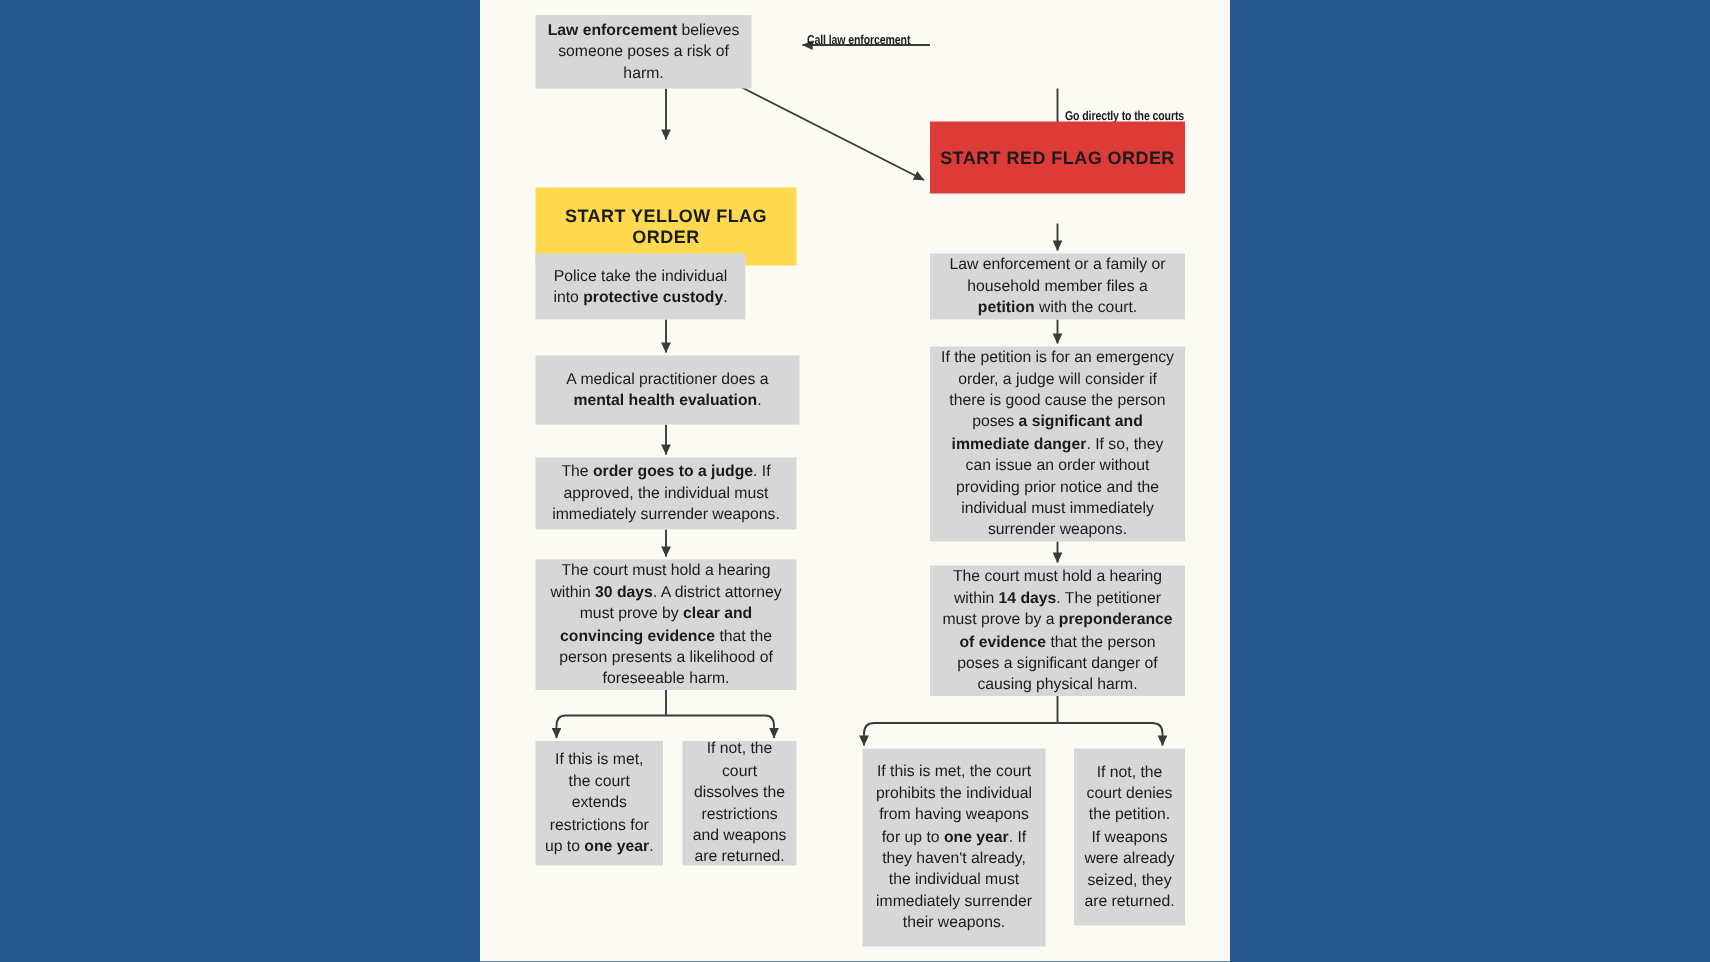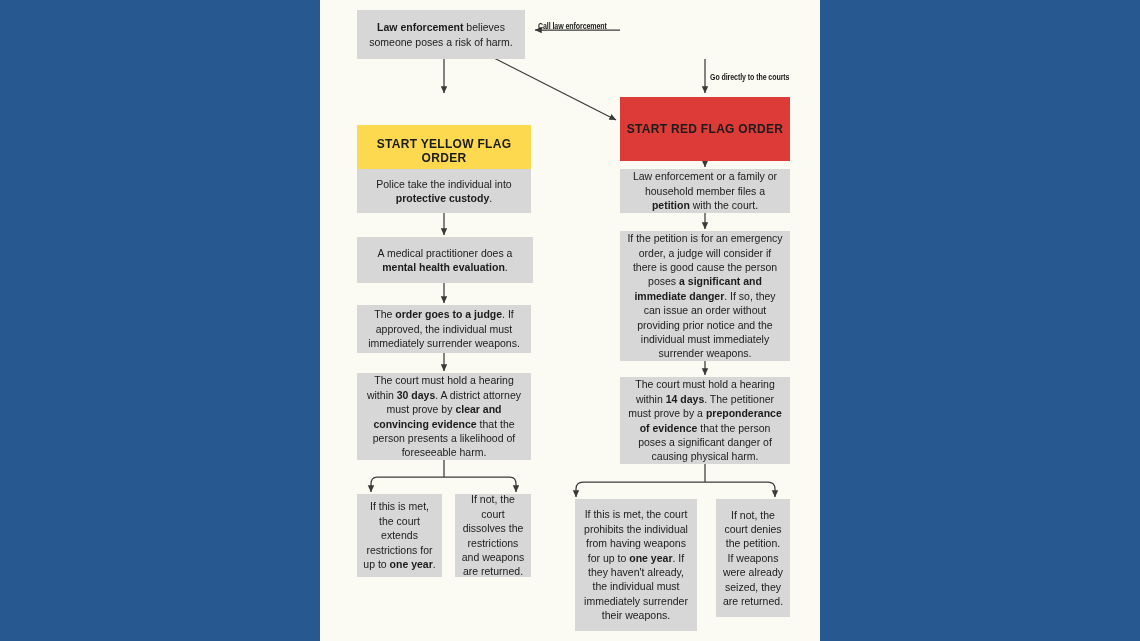--- a/index.html
+++ b/index.html
@@ -109,42 +109,42 @@
 
       <g stroke="#3a3a3a" stroke-width="1.25" fill="none">
         <path d="M385,464 L385,482"></path>
       </g>
       <g stroke="#3a3a3a" stroke-width="1.25" fill="none" marker-end="url(#arrow)">
         <path d="M385,482 L263,482 Q256,482 256,489 L256,497"></path>
         <path d="M385,482 L448,482 Q455,482 455,489 L455,497"></path>
       </g>
     </svg>
 
-    <div class="node" style="left:37px; top:10px; width:168px; height:49px;">
+    <div class="node" style="left:37px; top:10px; width:144px; height:49px;">
       <span><b>Law enforcement</b> believes someone poses a risk of harm.</span>
     </div>
 
 
     <div class="edge-label" style="left:218px; top:21px;">
       <span>Call law enforcement</span>
     </div>
 
     <div class="edge-label" style="left:390px; top:72px;">
       <span>Go directly to the courts</span>
     </div>
 
     <div class="node start yellow" style="left:37px; top:97px; width:174px; height:52px;">
       <span>START YELLOW FLAG ORDER</span>
     </div>
 
-    <div class="node start red" style="left:300px; top:97px; width:170px; height:64px;">
+    <div class="node start red" style="left:300px; top:81px; width:170px; height:48px;">
       <span>START RED FLAG ORDER</span>
     </div>
 
-    <div class="node" style="left:37px; top:169px; width:174px; height:44px;">
+    <div class="node" style="left:37px; top:169px; width:140px; height:44px;">
       <span>Police take the individual into <b>protective custody</b>.</span>
     </div>
 
     <div class="node" style="left:300px; top:169px; width:170px; height:44px;">
       <span>Law enforcement or a family or household member files a <b>petition</b> with the court.</span>
     </div>
 
     <div class="node" style="left:37px; top:237px; width:176px; height:46px;">
       <span>A medical practitioner does a <b>mental health evaluation</b>.</span>
     </div>

